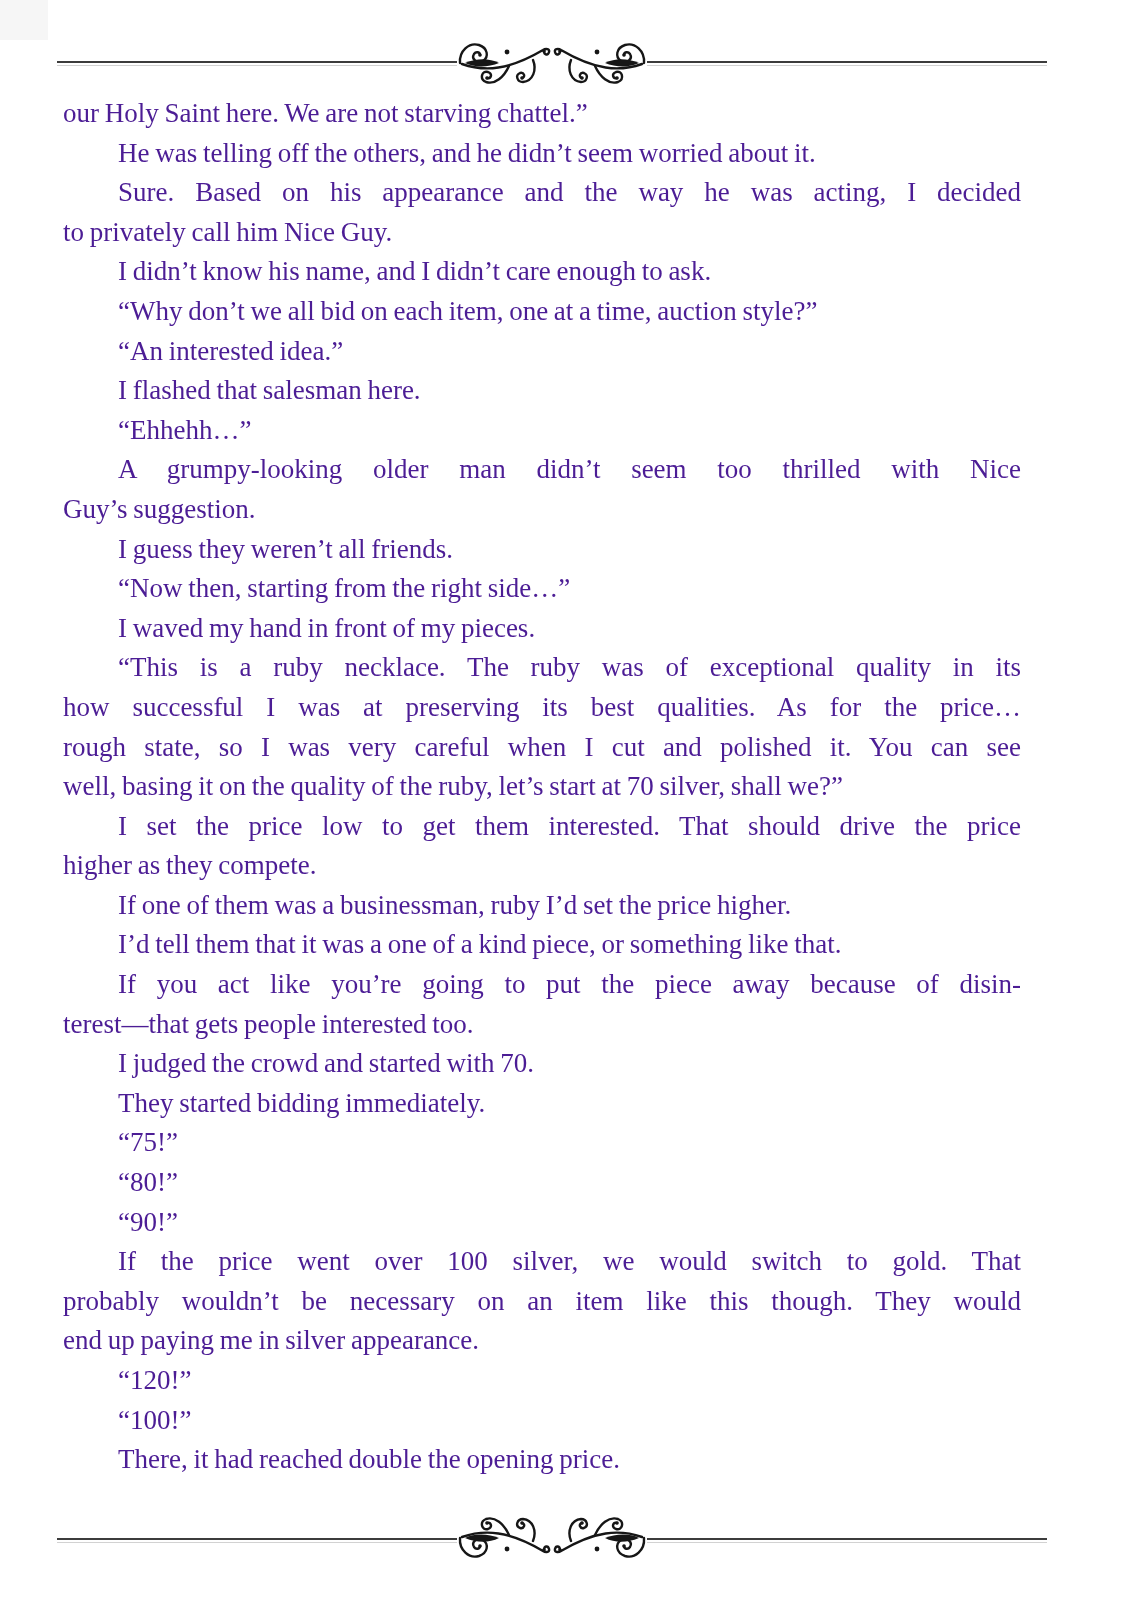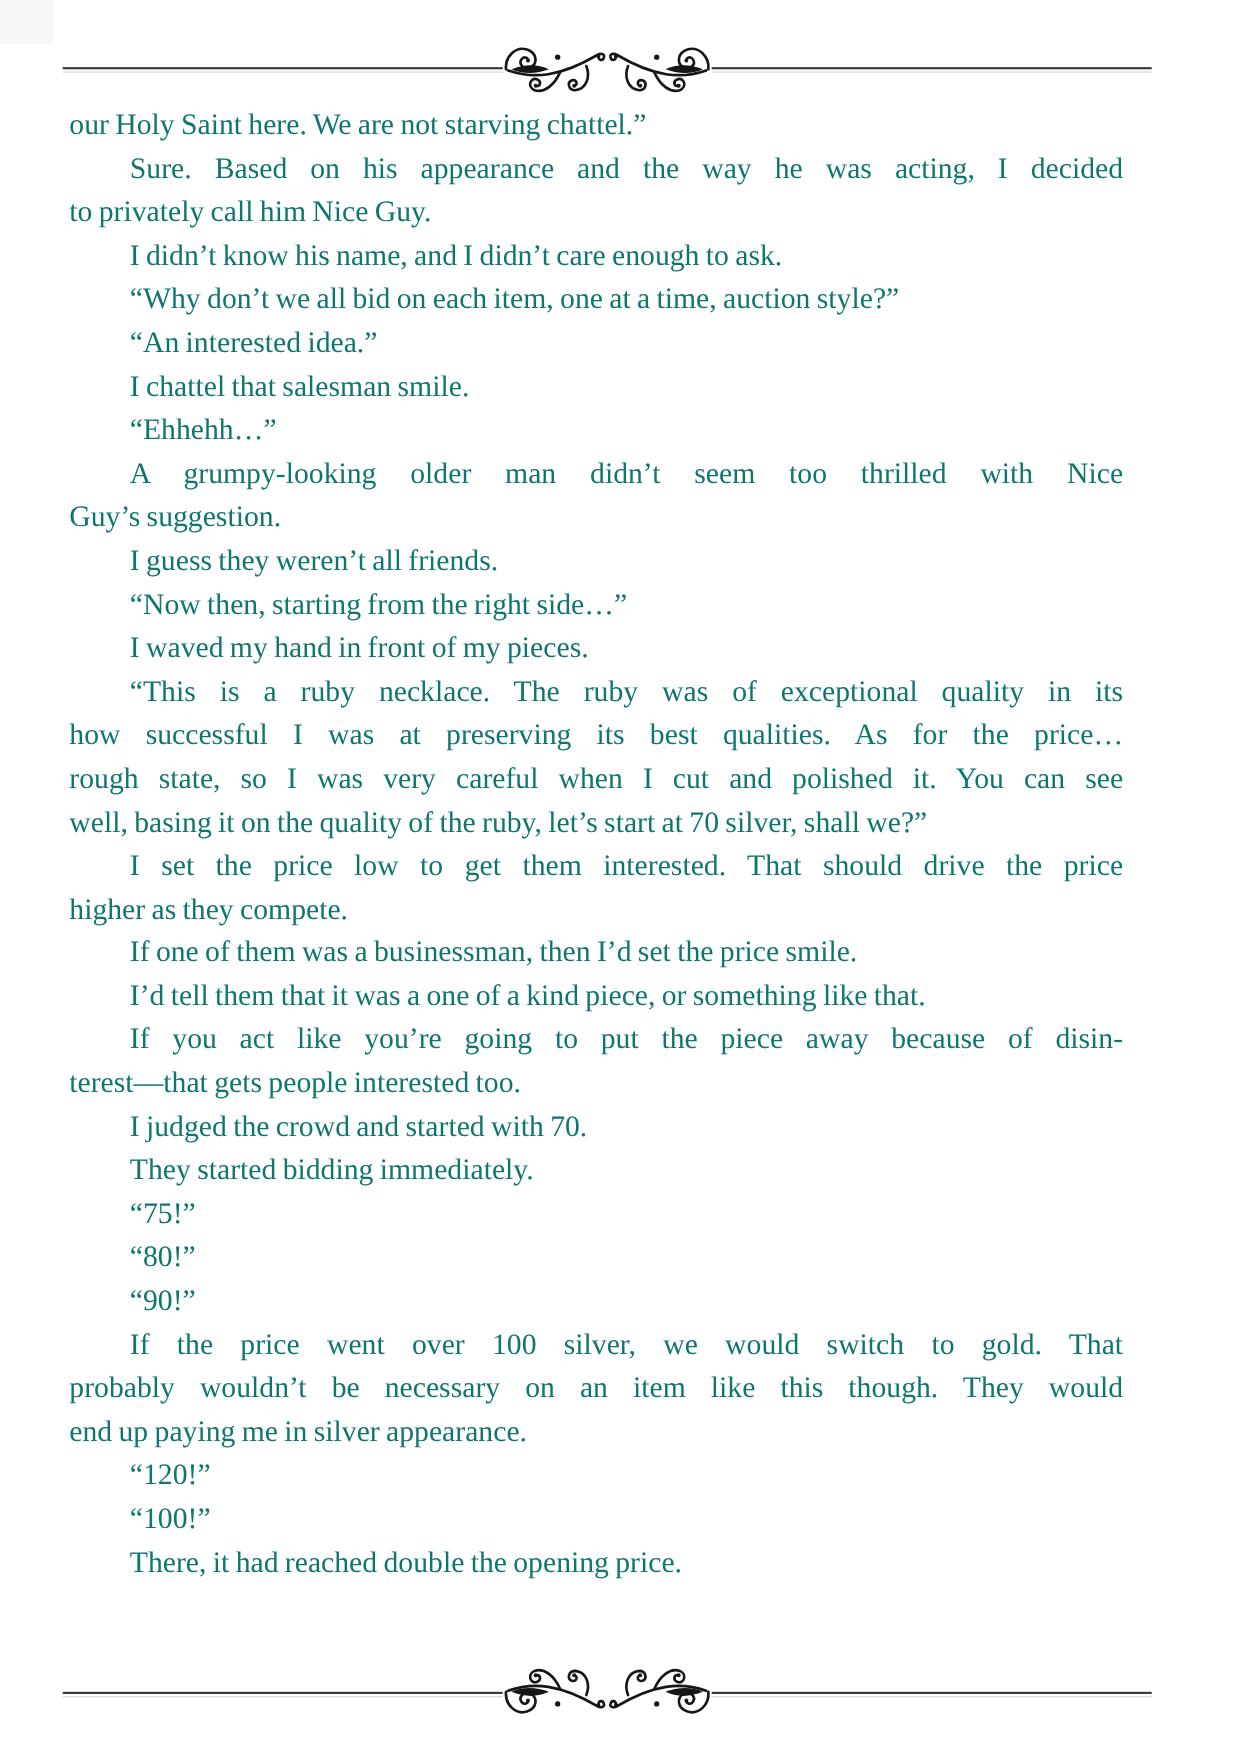--- a/index.html
+++ b/index.html
@@ -29,21 +29,21 @@
     content:"";position:absolute;left:0;right:0;top:4px;height:1px;background:#d2d2d2;
   }
   .flourish{flex:0 0 190px;width:190px;height:64px;}
   .divider-bottom .flourish{transform:scaleY(-1);margin-top:-18px;}
   .flourish path{stroke:#161616;stroke-width:2.4;fill:none;stroke-linecap:round;}
   .flourish path.leaf{fill:#161616;stroke:none;}
   .flourish circle{fill:#161616;}
   
   .text-block{
     position:absolute;left:63px;top:94px;width:958px;
-    font-size:27px;line-height:39.6px;color:#0f766e;
+    font-size:27px;line-height:39.6px;color:#4c1d95;
     word-spacing:-1px;
   }
   .line{min-height:39.6px;}
   .line.just{text-align:justify;text-align-last:justify;}
   .line.indent{text-indent:55px;}
 </style>
 </head>
 <body>
 
 <div class="page">
@@ -65,39 +65,40 @@
         <circle cx="30" cy="39" r="1.8"></circle>
         <circle cx="65" cy="39" r="1.8"></circle>
       </g>
       <use href="#fhalf-top" transform="translate(190 0) scale(-1 1)"></use>
     </svg>
     <div class="rule"></div>
   </div>
 
   <div class="text-block">
       <div class="line">our Holy Saint here. We are not starving chattel.”</div>
+      <div class="line indent">He was telling off the others, and he didn’t seem worried about it.</div>
       <div class="line just indent">Sure. Based on his appearance and the way he was acting, I decided</div>
       <div class="line">to privately call him Nice Guy.</div>
       <div class="line indent">I didn’t know his name, and I didn’t care enough to ask.</div>
       <div class="line indent">“Why don’t we all bid on each item, one at a time, auction style?”</div>
       <div class="line indent">“An interested idea.”</div>
-      <div class="line indent">I chattel that salesman smile.</div>
+      <div class="line indent">I flashed that salesman here.</div>
       <div class="line indent">“Ehhehh…”</div>
       <div class="line just indent">A grumpy-looking older man didn’t seem too thrilled with Nice</div>
       <div class="line">Guy’s suggestion.</div>
       <div class="line indent">I guess they weren’t all friends.</div>
       <div class="line indent">“Now then, starting from the right side…”</div>
       <div class="line indent">I waved my hand in front of my pieces.</div>
       <div class="line just indent">“This is a ruby necklace. The ruby was of exceptional quality in its</div>
       <div class="line just">how successful I was at preserving its best qualities. As for the price…</div>
       <div class="line just">rough state, so I was very careful when I cut and polished it. You can see</div>
       <div class="line">well, basing it on the quality of the ruby, let’s start at 70 silver, shall we?”</div>
       <div class="line just indent">I set the price low to get them interested. That should drive the price</div>
       <div class="line">higher as they compete.</div>
-      <div class="line indent">If one of them was a businessman, then I’d set the price smile.</div>
+      <div class="line indent">If one of them was a businessman, ruby I’d set the price higher.</div>
       <div class="line indent">I’d tell them that it was a one of a kind piece, or something like that.</div>
       <div class="line just indent">If you act like you’re going to put the piece away because of disin-</div>
       <div class="line">terest—that gets people interested too.</div>
       <div class="line indent">I judged the crowd and started with 70.</div>
       <div class="line indent">They started bidding immediately.</div>
       <div class="line indent">“75!”</div>
       <div class="line indent">“80!”</div>
       <div class="line indent">“90!”</div>
       <div class="line just indent">If the price went over 100 silver, we would switch to gold. That</div>
       <div class="line just">probably wouldn’t be necessary on an item like this though. They would</div>

